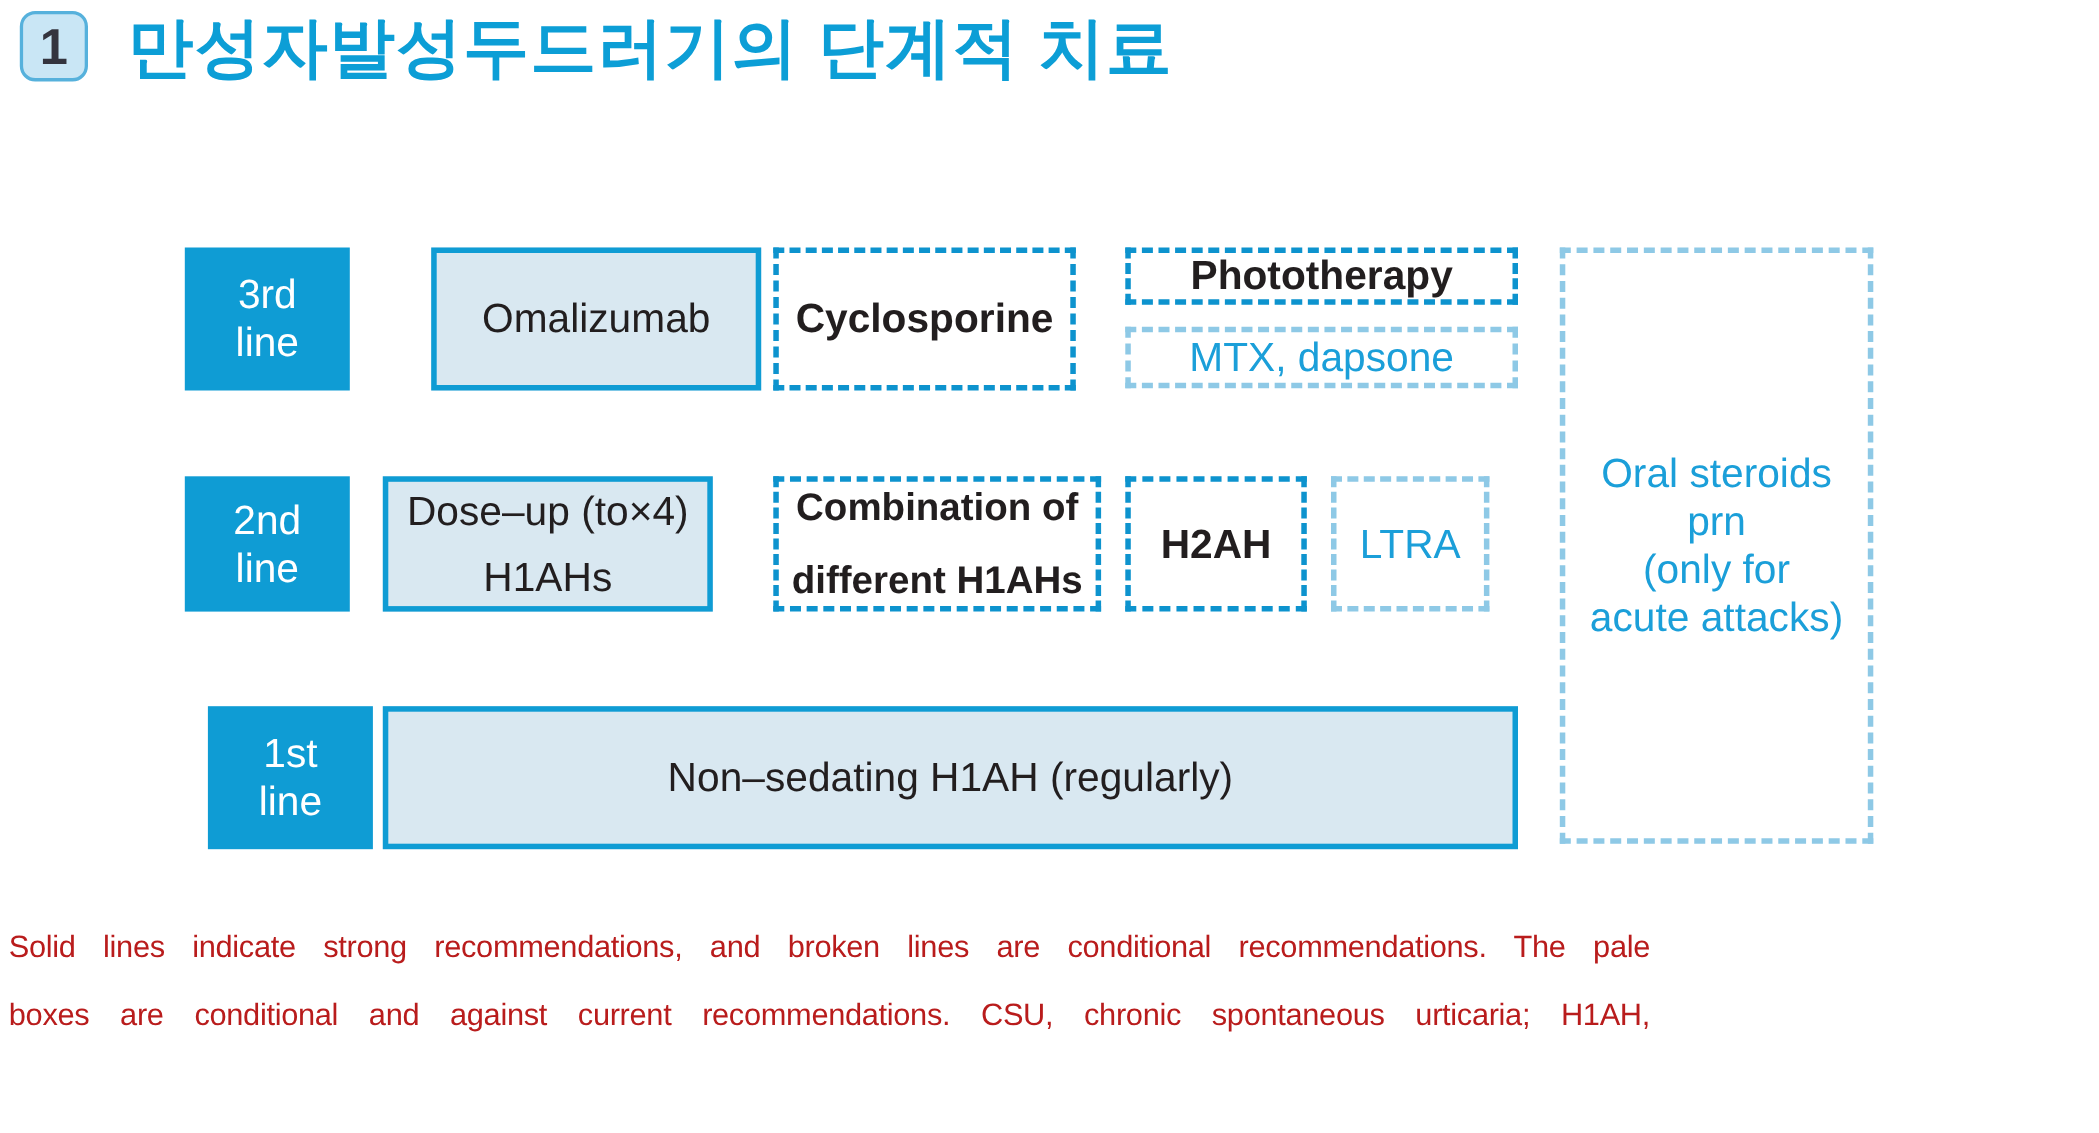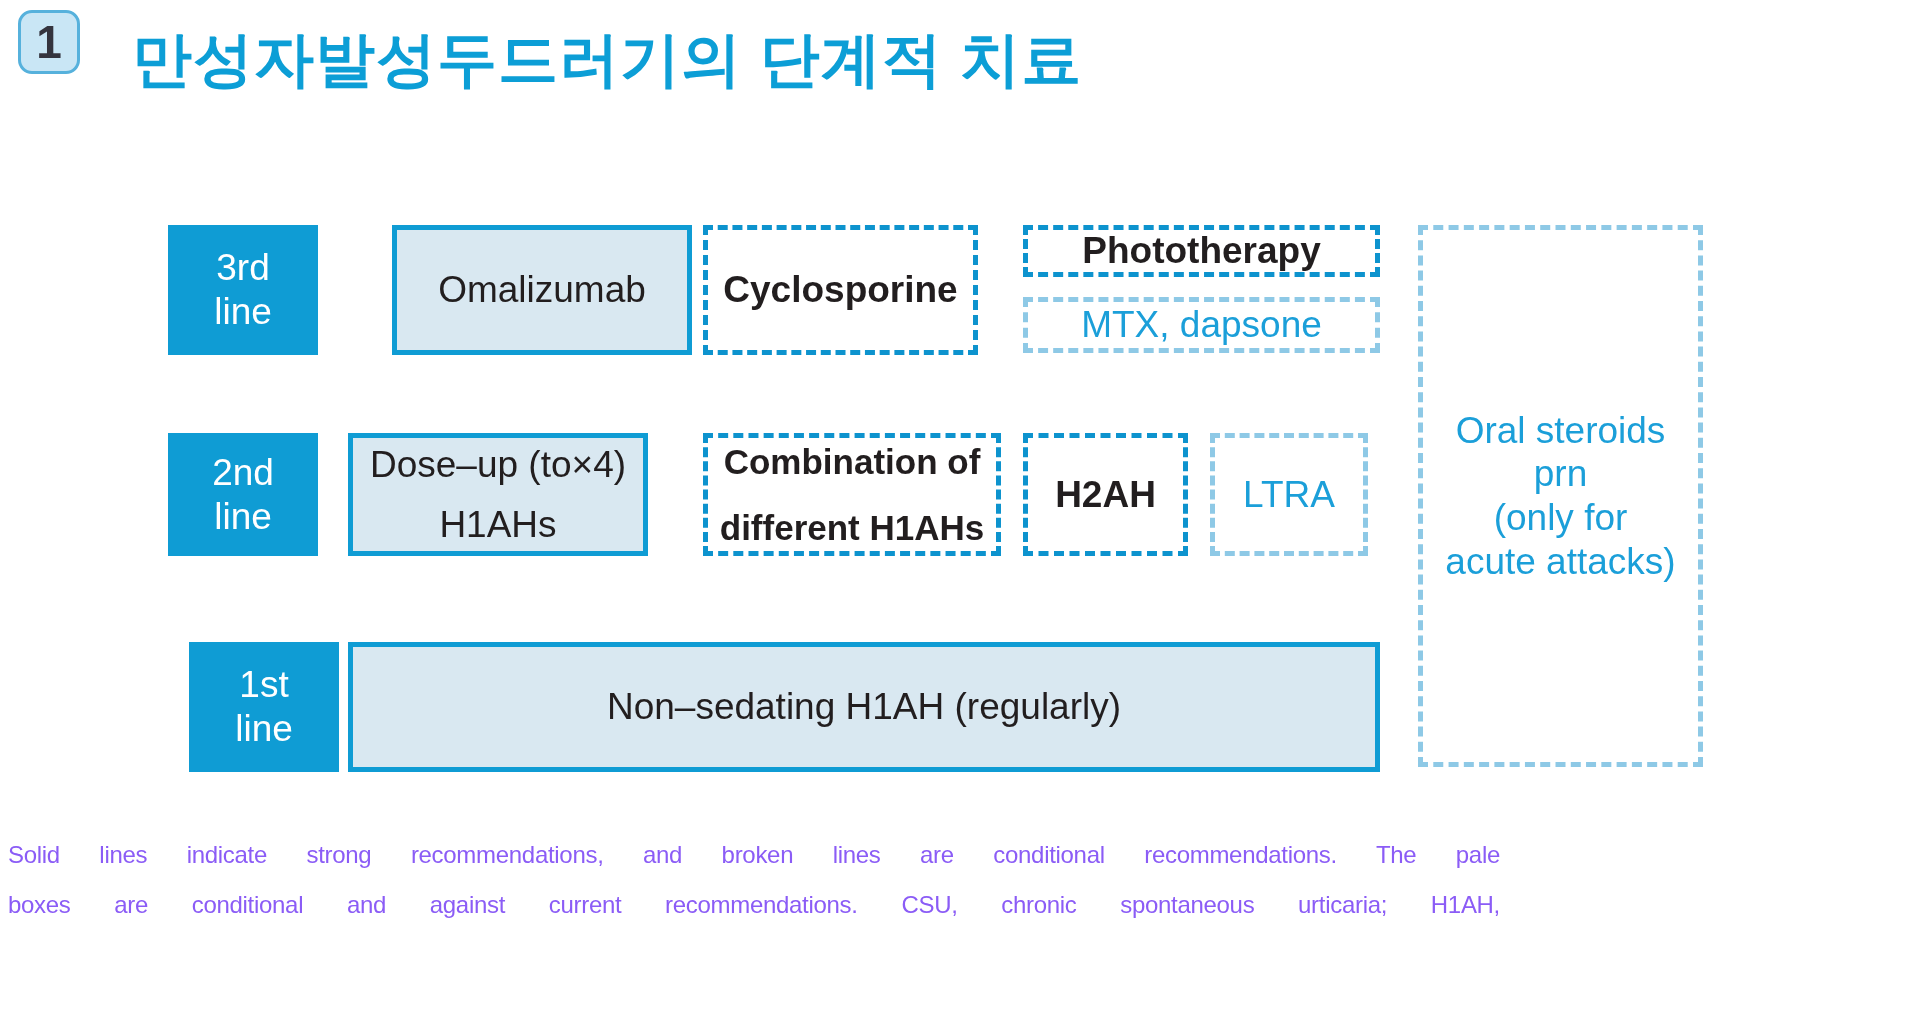--- a/index.html
+++ b/index.html
@@ -25,38 +25,38 @@
   .badge{
     position:absolute;left:18px;top:10px;width:62px;height:64px;
     background:var(--badge-fill);
     border:3px solid var(--badge-border);
     border-radius:14px;
     display:flex;align-items:center;justify-content:center;
     font-size:46px;font-weight:bold;color:#34343E;
     box-sizing:border-box;
   }
   .title{
-    position:absolute;left:116px;top:4px;margin:16px;
+    position:absolute;left:116px;top:4px;margin:0;
     font-size:60px;font-weight:bold;color:var(--title-blue);
     letter-spacing:1px;white-space:nowrap;
   }
   
   .box{
     position:absolute;box-sizing:border-box;
     display:flex;flex-direction:column;align-items:center;justify-content:center;
     text-align:center;font-size:37px;line-height:1.18;color:var(--ink);
   }
   .label-box{background:var(--solid-blue);color:#ffffff;font-size:37px;}
   .solid-box{border:5px solid var(--solid-blue);background:var(--pale-fill);}
   .dashed-box{border:5px dashed var(--dash-blue);background:#ffffff;font-weight:bold;}
   .pale-dashed-box{border:5px dashed var(--pale-dash);background:#ffffff;color:var(--blue-text);}
   
   .caption{
     position:absolute;left:8px;top:830px;width:1492px;
-    font-size:24px;line-height:50px;color:#8b5cf6;letter-spacing:-0.3px;
+    font-size:28px;line-height:62px;color:#b91c1c;letter-spacing:-0.3px;
   }
   .caption .cap-line{text-align:justify;}
   .caption .cap-line.stretch{text-align-last:justify;}
 </style>
 </head>
 <body>
 
 <div class="canvas">
 
   <div class="badge">
@@ -89,21 +89,21 @@
     <span>Dose–up (to×4)</span>
     <span>H1AHs</span>
   </div>
   <div class="box dashed-box" style="left:703px;top:433px;width:298px;height:123px;font-size:35px;gap:25px;">
     <span>Combination of</span>
     <span>different H1AHs</span>
   </div>
   <div class="box dashed-box" style="left:1023px;top:433px;width:165px;height:123px;">
     <span>H2AH</span>
   </div>
-  <div class="box pale-dashed-box" style="left:1210px;top:433px;width:158px;height:123px;justify-content:center;">
+  <div class="box pale-dashed-box" style="left:1210px;top:433px;width:144px;height:123px;justify-content:center;">
     <span>LTRA</span>
   </div>
 
   <div class="box label-box" style="left:168px;top:642px;width:150px;height:130px;margin-left:21px;">
     <span>1st</span>
     <span>line</span>
   </div>
   <div class="box solid-box" style="left:348px;top:642px;width:1032px;height:130px;">
     <span>Non–sedating H1AH (regularly)</span>
   </div>

